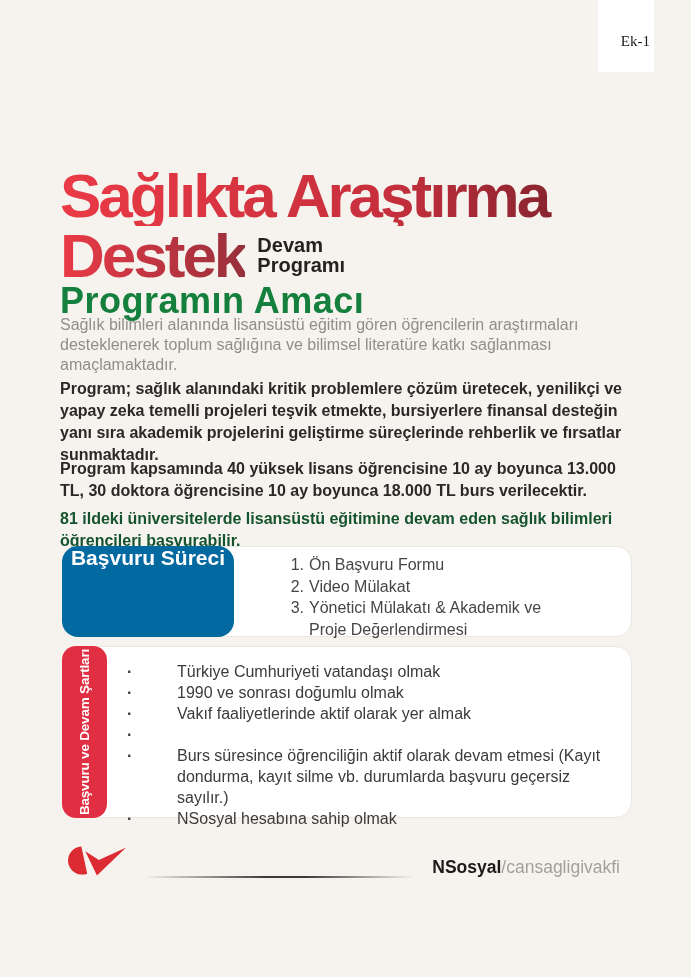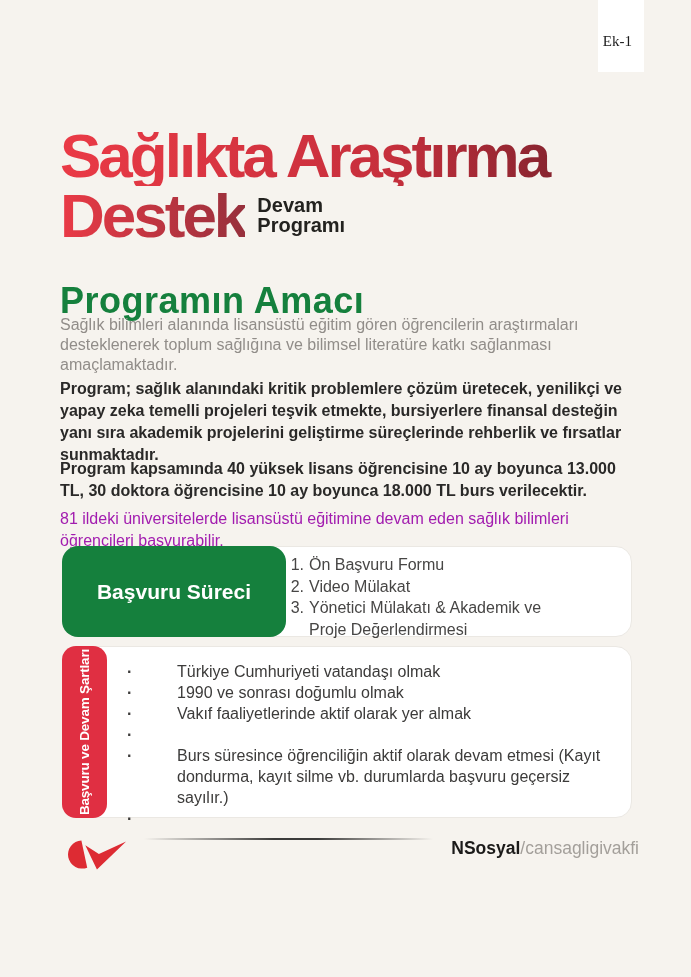--- a/index.html
+++ b/index.html
@@ -7,39 +7,39 @@
     width:691px;height:977px;
     background:#f6f3ee;
     font-family:"Liberation Sans", sans-serif;
     position:relative;
     overflow:hidden;
   }
   .page{position:absolute;inset:0;}
 
   
   .annex{
-    position:absolute;left:598px;top:0;width:46px;height:72px;
+    position:absolute;left:598px;top:0;width:56px;height:72px;
     background:#ffffff;
     display:flex;align-items:flex-end;justify-content:flex-end;
-    box-sizing:border-box;padding:0 12px 22px 0;
+    box-sizing:border-box;padding:0 4px 22px 0;
   }
   .annex span{
     font-family:"Liberation Serif", serif;
     font-size:15px;color:#1b1b1b;
   }
 
   
   .hero{position:absolute;left:60px;top:126px;width:600px;}
   .t1{
     font-size:62px;font-weight:bold;letter-spacing:-3px;
     line-height:60px;white-space:nowrap;
   }
   .grad1{
     background:linear-gradient(90deg,#ea3a46 0%,#c62f3c 55%,#5e1d27 100%);
-    -webkit-background-clip:text;background-clip:text;color:transparent;
+    -webkit-background-clip:text;background-clip:text;color:transparent;margin-top:40px;
   }
   .grad2{
     background:linear-gradient(90deg,#ea3a46 0%,#97303c 100%);
     -webkit-background-clip:text;background-clip:text;color:transparent;
   }
   .t2row{display:flex;align-items:flex-end;gap:12px;}
   .subtitle{
     font-size:20px;font-weight:bold;color:#23221f;
     line-height:20px;padding-bottom:11px;
   }
@@ -47,33 +47,33 @@
   
   .h2{
     position:absolute;left:60px;top:250px;
     font-size:36px;font-weight:bold;letter-spacing:.5px;
     color:#15803d;white-space:nowrap;
   }
   .para{position:absolute;left:60px;width:584px;font-size:16px;}
   .p-intro{top:299px;line-height:20px;color:#918d89;}
   .p-details{top:362px;line-height:22px;color:#2a2928;font-weight:bold;}
   .p-scholarship{top:442px;line-height:22px;color:#2a2928;font-weight:bold;}
-  .p-highlight{top:492px;line-height:22px;color:#a21caf;font-weight:normal;}
+  .p-highlight{top:492px;line-height:22px;color:#14532d;font-weight:bold;}
 
   
   .card{
     position:absolute;left:62px;width:570px;
     background:#ffffff;border:1px solid #ebe8e3;border-radius:16px;
     box-sizing:border-box;
   }
   .card1{top:546px;height:91px;}
   .red-btn{
-    position:absolute;left:-1px;top:-1px;bottom:-1px;width:224px;
-    background:#15803d;border-radius:16px;
-    display:flex;align-items:center;justify-content:center;
+    position:absolute;left:-1px;top:-1px;bottom:-1px;width:172px;
+    background:#0369a1;border-radius:16px;
+    display:flex;justify-content:center;
   }
   .red-btn span{color:#ffffff;font-size:21px;font-weight:bold;}
   .steps{
     position:absolute;left:227px;top:7px;right:8px;
     font-size:16px;line-height:21.5px;color:#474645;
     list-style:none;margin:0;padding:0;
   }
   .steps li{display:flex;}
   .step-num{width:14px;flex:0 0 auto;margin-right:5px;text-align:right;}
   .step-text{max-width:252px;}
@@ -94,22 +94,22 @@
     position:absolute;left:64px;top:14px;right:10px;
     font-size:16px;line-height:21px;color:#3c3b3a;
     list-style:none;margin:0;padding:0;
   }
   .bullets li{display:flex;}
   .bullet-dot{width:8px;flex:0 0 auto;margin-right:6px;font-weight:bold;}
   .bullet-text{max-width:475px;margin-left:36px;}
 
   
   .footer{
-    position:absolute;left:60px;right:52px;top:838px;height:40px;
-    display:flex;align-items:flex-start;
+    position:absolute;left:60px;right:71px;top:838px;height:40px;
+    display:flex;align-items:flex-end;
   }
   .logo{flex:0 0 auto;width:70px;height:34px;}
   .divider{
     flex:1 1 auto;height:2px;margin:0 18px 0 14px;
     background:linear-gradient(90deg,rgba(60,60,60,0) 0%,#3c3b3a 45%,#3c3b3a 60%,rgba(60,60,60,0) 100%);
   }
   .brand{flex:0 0 auto;font-size:17.5px;white-space:nowrap;}
   .brand-bold{font-weight:bold;color:#1b1a19;}
   .brand-light{color:#a39f9a;}
 </style>
@@ -179,20 +179,21 @@
       </li>
       <li>
         <span class="bullet-dot">·</span>
       </li>
       <li>
         <span class="bullet-dot">·</span>
         <span class="bullet-text">Burs süresince öğrenciliğin aktif olarak devam etmesi (Kayıt dondurma, kayıt silme vb. durumlarda başvuru geçersiz sayılır.)</span>
       </li>
       <li>
         <span class="bullet-dot">·</span>
+        <span class="bullet-text">NSosyal hesabına sahip olmak</span>
       </li>
     </ul>
   </section>
 
   <footer class="footer">
     <span class="logo">
       <svg viewBox="0 0 72 34" width="70" height="34" xmlns="http://www.w3.org/2000/svg">
         <path d="M 22,2 A 14.5,14.5 0 1 0 28,30 Z" fill="#dd2b33"></path>
         <polygon points="26,7 40,16 68,3 38,32" fill="#dd2b33"></polygon>
       </svg>

